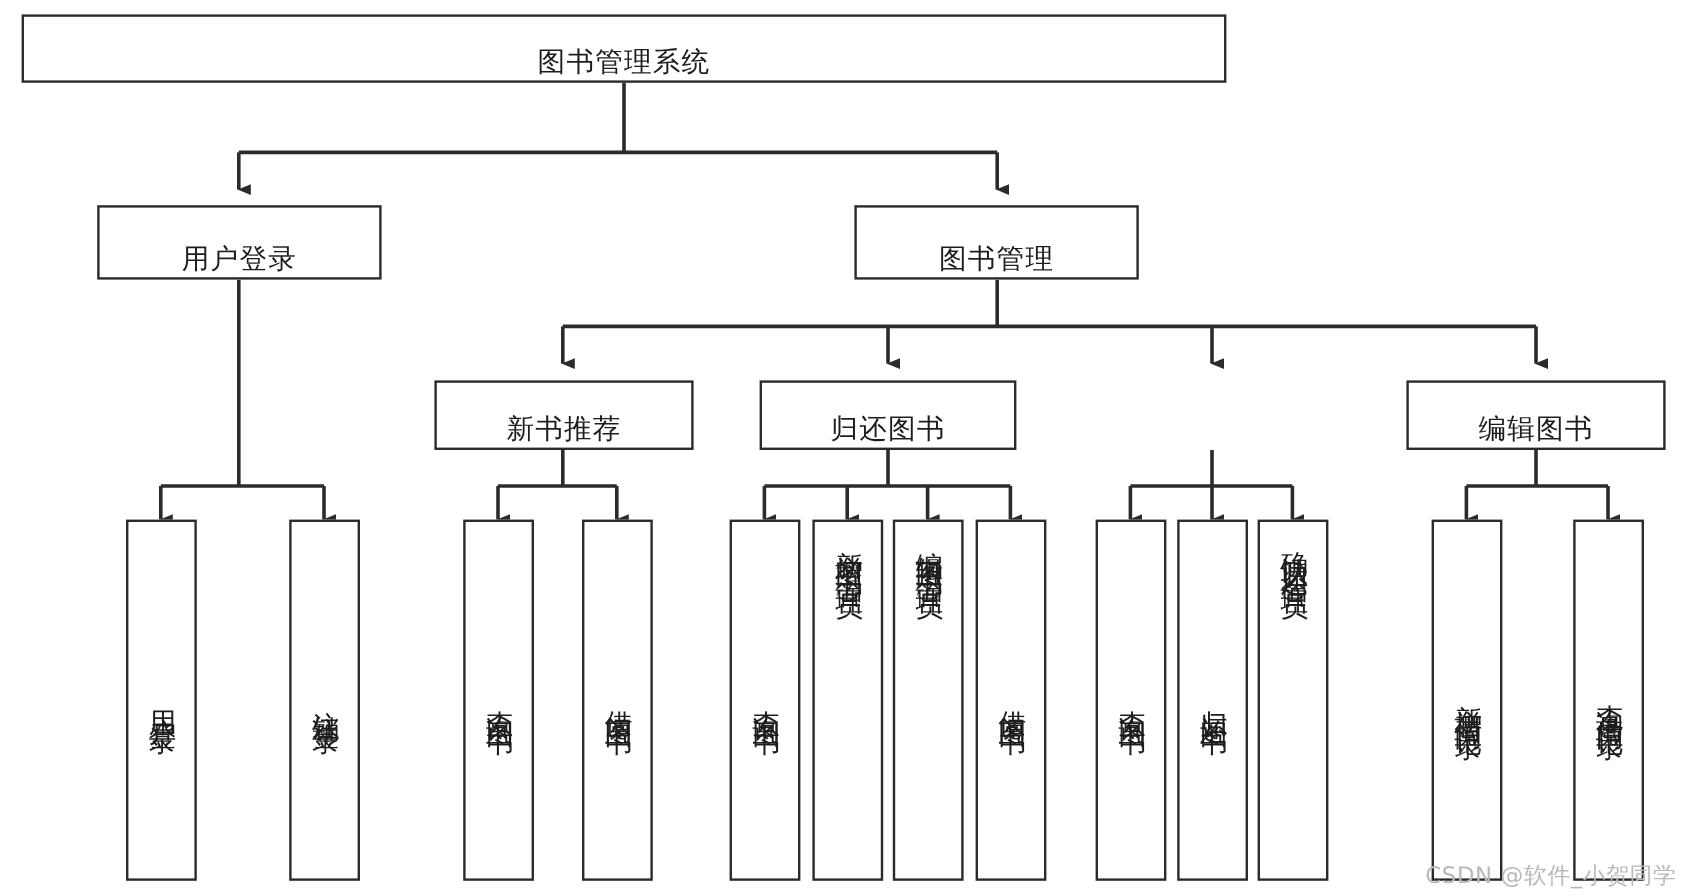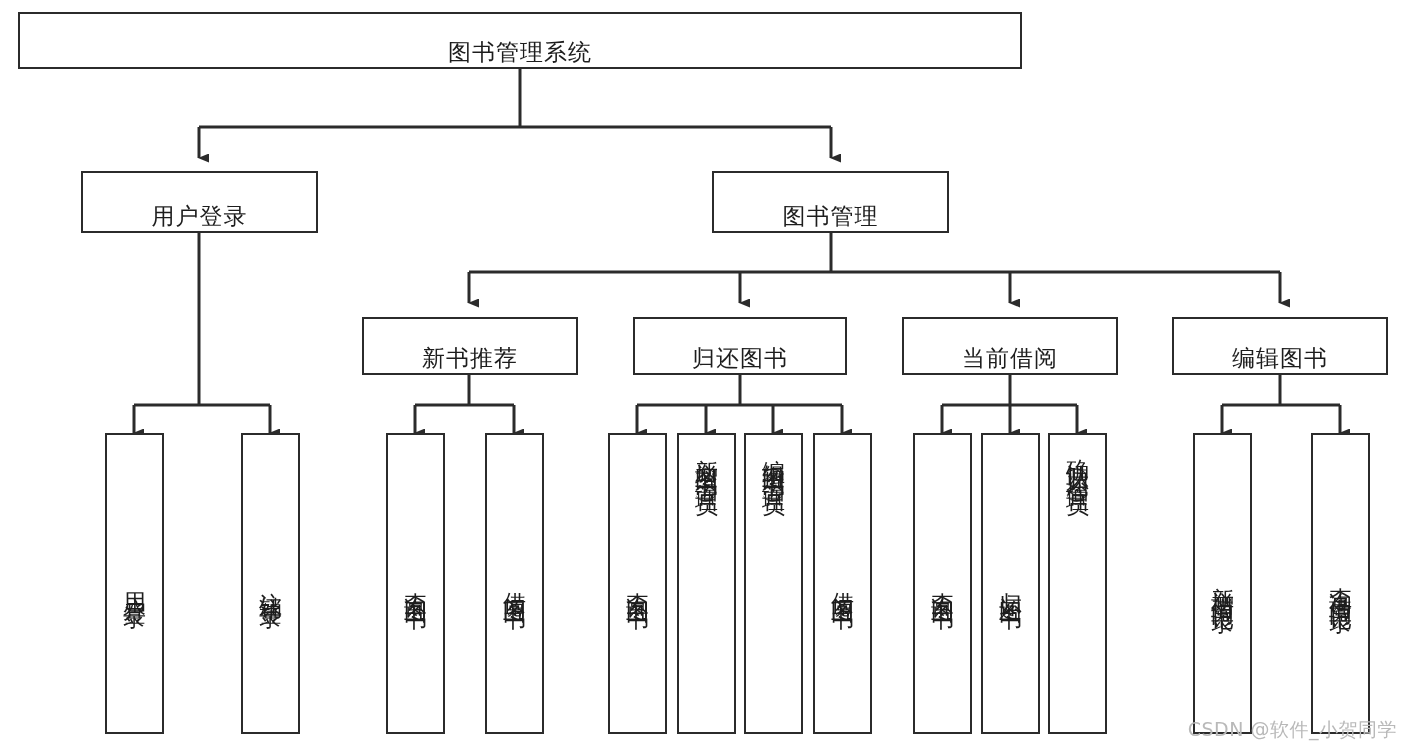--- a/index.html
+++ b/index.html
@@ -121,23 +121,20 @@
   <div class="node" style="left:362px;top:317px;width:216px;height:58px;">
     <span class="node-label">新书推荐</span>
   </div>
 
   <div class="node" style="left:712px;top:171px;width:237px;height:62px;">
     <span class="node-label">图书管理</span>
   </div>
   <div class="node" style="left:633px;top:317px;width:214px;height:58px;">
     <span class="node-label">归还图书</span>
   </div>
-  <div class="node" style="left:902px;top:317px;width:216px;height:58px;">
-    <span class="node-label">当前借阅</span>
-  </div>
   <div class="node" style="left:1172px;top:317px;width:216px;height:58px;">
     <span class="node-label">编辑图书</span>
   </div>
 
   <div class="node leaf centered" style="left:105px;top:433px;width:59px;height:301px;">
     <span class="node-label">用户登录</span>
   </div>
   <div class="node leaf centered" style="left:241px;top:433px;width:59px;height:301px;">
     <span class="node-label">注销登录</span>
   </div>

